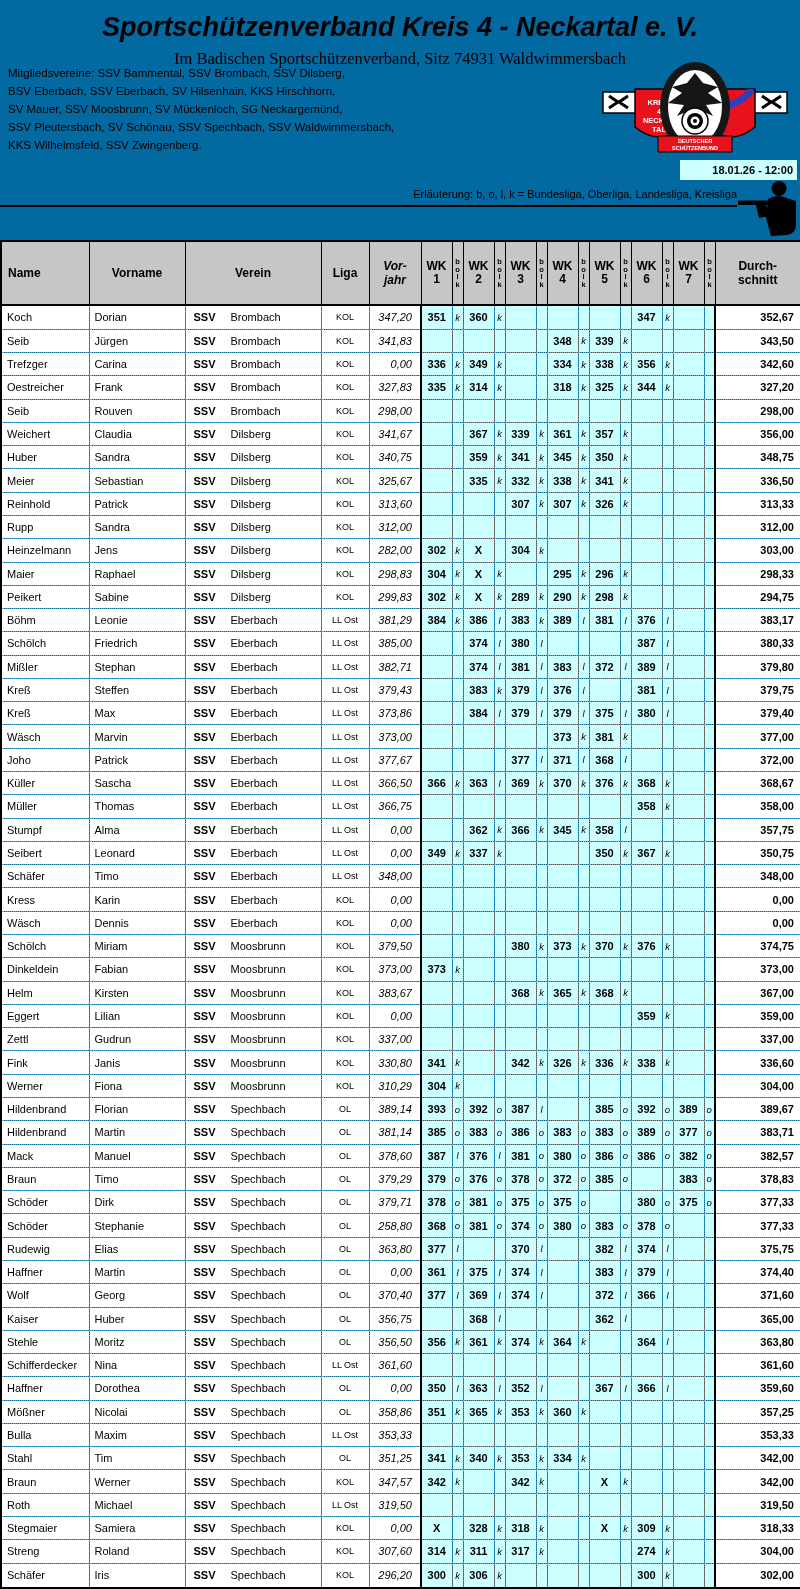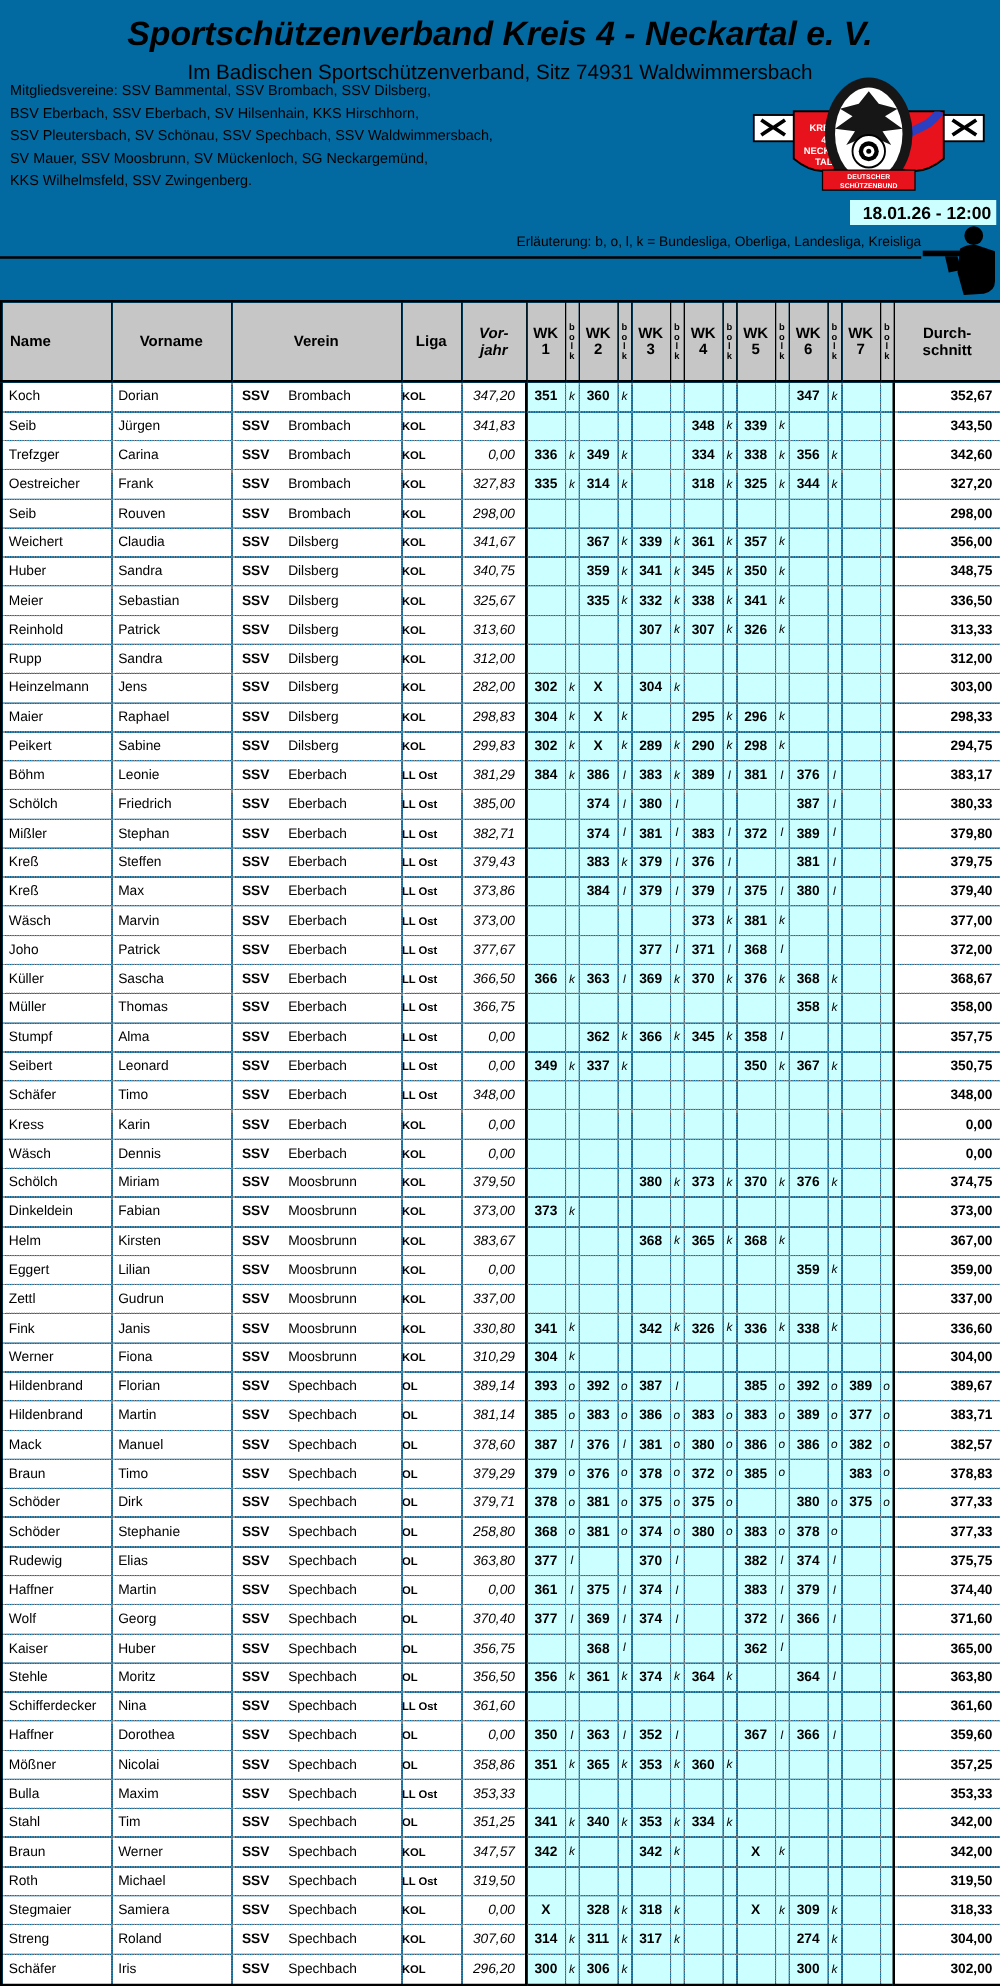--- a/index.html
+++ b/index.html
@@ -1,62 +1,62 @@
 <!DOCTYPE html>
 <html><head>
 <meta charset="utf-8">
 <style>
   html,body{margin:0;padding:0;background:#fff;}
   .page{position:relative;width:800px;height:1589px;background:#0369a1;overflow:hidden;
         font-family:"Liberation Sans",sans-serif;color:#000;}
   .main-title{position:absolute;top:12px;left:0;width:100%;text-align:center;
         font-size:27px;font-weight:bold;font-style:italic;}
-  .subtitle{position:absolute;top:49px;left:0;width:100%;text-align:center;font-size:16.5px;}
+  .subtitle{position:absolute;top:49px;left:0;width:100%;text-align:center;font-size:16.5px;font-family:Liberation Serif, serif;}
   .members{position:absolute;top:64px;left:8px;font-size:11.5px;line-height:18px;}
   .logo{position:absolute;top:60px;left:602px;width:186px;height:98px;}
   .datebox{position:absolute;top:160px;left:680px;width:113px;height:20px;background:#CCFFFF;
-        font-size:14px;font-weight:bold;text-align:right;line-height:20px;padding-right:4px;}
+        font-size:11px;font-weight:bold;text-align:right;line-height:20px;padding-right:4px;}
   .legend{position:absolute;top:188px;left:0;width:737px;text-align:right;font-size:11px;}
   .rule{position:absolute;top:205px;left:0;width:737px;border-top:2px solid #000;height:0;}
   .shooter{position:absolute;top:180px;left:738px;width:62px;height:56px;}
   .table-title{position:absolute;top:211px;left:0;width:100%;text-align:center;
         font-size:17.5px;font-weight:bold;}
   table.results{position:absolute;top:240px;left:0;width:800px;height:1349px;
         table-layout:fixed;border-collapse:collapse;border:2px solid #000;}
   thead tr{height:64px;}
   thead th{background:#C6C6C6;border:1px solid #000;border-bottom:2px solid #000;
         font-size:12px;font-weight:bold;padding:0;overflow:hidden;}
   th.th-name{text-align:left;padding-left:6px;}
   th.th-vorjahr{font-style:italic;}
   th.th-wk div{line-height:13px;text-align:center;}
   th.th-flag div{font-size:7.5px;line-height:7.5px;font-weight:bold;}
   tbody td{border-right:1px dotted #858585;border-bottom:1px dotted #9a9a9a;
         font-size:11px;padding:0;overflow:hidden;white-space:nowrap;background:#fff;}
   td.c-name{text-align:left;padding-left:5px;}
   td.c-verein{padding-left:8px;}
   td.c-verein .prefix{display:inline-block;width:37px;font-weight:bold;}
-  td.c-liga{text-align:left;font-weight:bold;font-size:9px;}
+  td.c-liga{text-align:center;font-weight:normal;font-size:9px;}
   td.c-vorjahr{font-style:italic;text-align:right;padding-right:8px;border-right:2px solid #000;}
   td.c-wk{background:#CCFFFF;text-align:center;font-weight:bold;}
   td.c-flag{background:#CCFFFF;text-align:center;font-style:italic;font-size:9.5px;}
   td.c-avg{text-align:right;padding-right:6px;font-weight:bold;border-left:2px solid #000;}
 </style>
 </head>
 <body>
 
 <div class="page">
 
   <div class="main-title">Sportschützenverband Kreis 4 - Neckartal e. V.</div>
   <div class="subtitle">Im Badischen Sportschützenverband, Sitz 74931 Waldwimmersbach</div>
 
   <div class="members">
     <div>Mitgliedsvereine: SSV Bammental, SSV Brombach, SSV Dilsberg,</div>
     <div>BSV Eberbach, SSV Eberbach, SV Hilsenhain, KKS Hirschhorn,</div>
+    <div>SV Mauer, SSV Moosbrunn, SV Mückenloch, SG Neckargemünd,</div>
     <div>SSV Pleutersbach, SV Schönau, SSV Spechbach, SSV Waldwimmersbach,</div>
-    <div>SV Mauer, SSV Moosbrunn, SV Mückenloch, SG Neckargemünd,</div>
     <div>KKS Wilhelmsfeld, SSV Zwingenberg.</div>
   </div>
 
   <svg class="logo" viewBox="0 0 186 96">
     <rect x="1" y="31" width="184" height="21" fill="#fff" stroke="#000" stroke-width="1.5"></rect>
     <path d="M7 35 l9 6 l-9 6 M26 35 l-9 6 l9 6" stroke="#000" stroke-width="3" fill="none"></path>
     <path d="M179 35 l-9 6 l9 6 M160 35 l9 6 l-9 6" stroke="#000" stroke-width="3" fill="none"></path>
     <path d="M33 28 h48 v38 q-24 20 -48 0 z" fill="#E8121C" stroke="#000" stroke-width="1.5"></path>
     <text x="57" y="44" font-size="7.5" font-weight="bold" fill="#fff" text-anchor="middle" font-family="Liberation Sans, sans-serif">KREIS</text>
     <text x="57" y="53" font-size="7.5" font-weight="bold" fill="#fff" text-anchor="middle" font-family="Liberation Sans, sans-serif">4</text>

